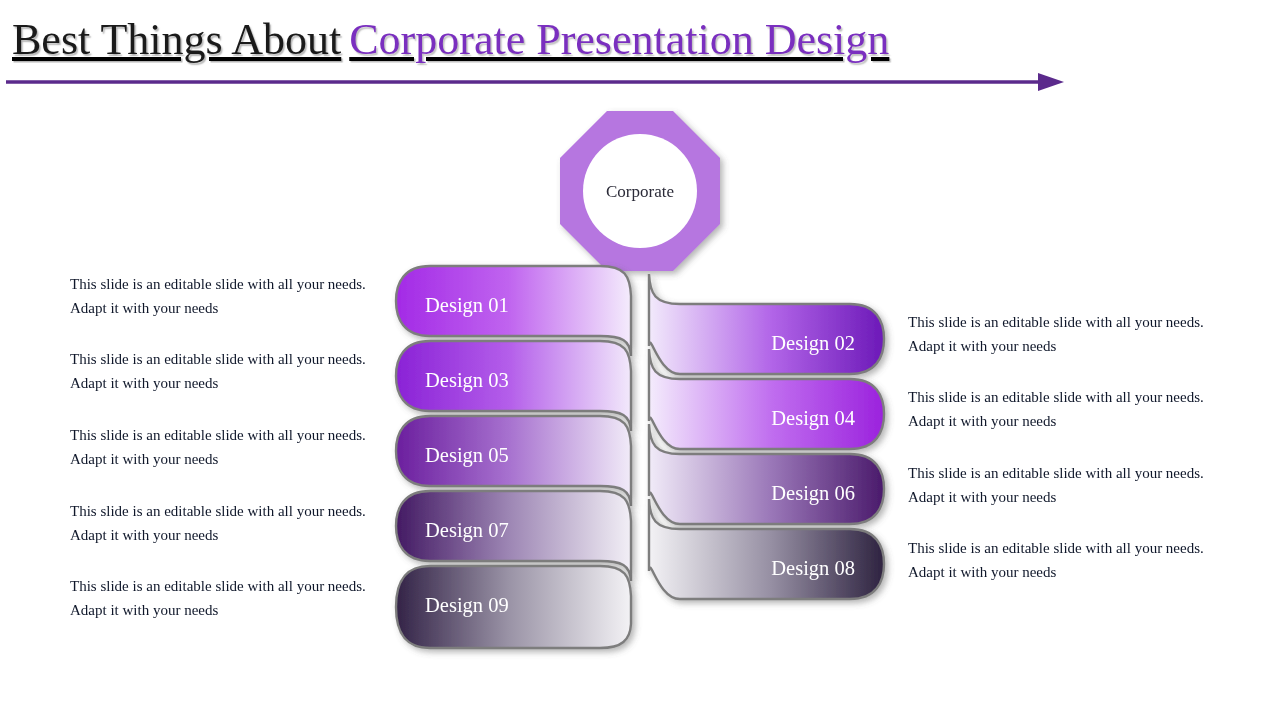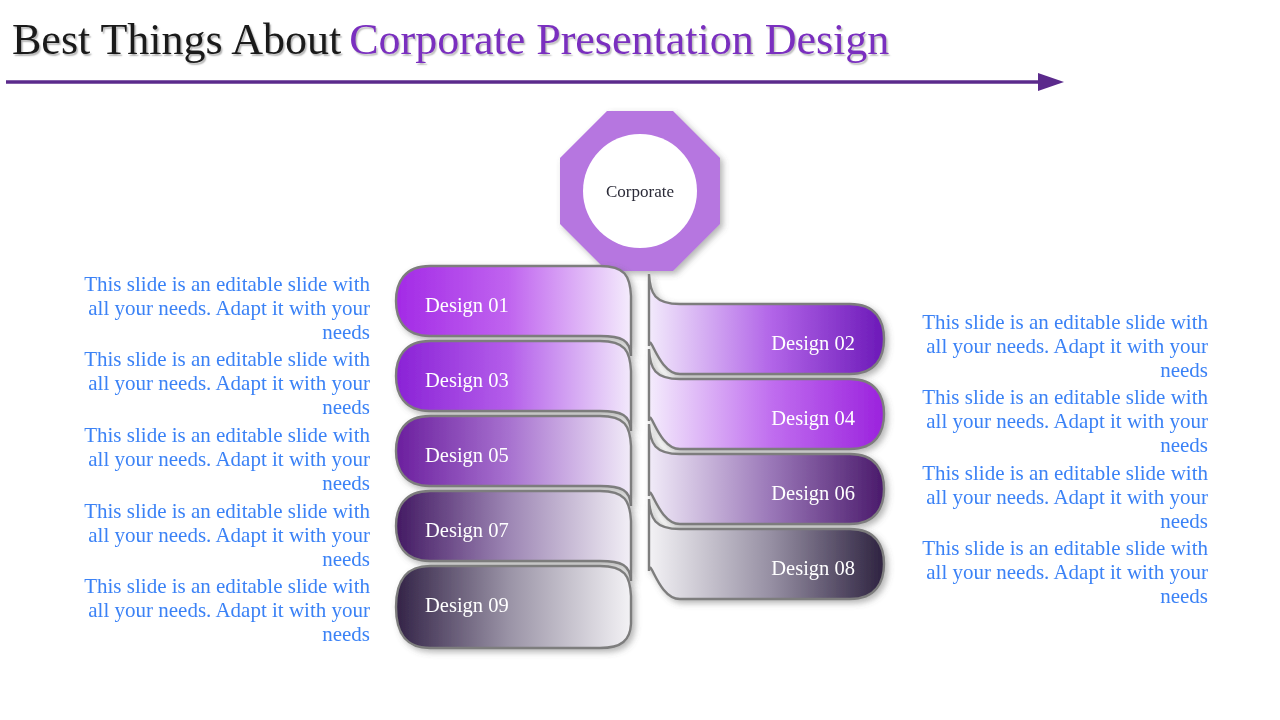--- a/index.html
+++ b/index.html
@@ -32,20 +32,21 @@
     height: 70px;
   }
   #title-text {
     position: absolute;
     left: 12px;
     top: 0px;
     white-space: nowrap;
     font-size: 44px;
     line-height: 56px;
     letter-spacing: 0px;
+    text-decoration: underline;
   }
   .title-part-1 {
     color: #1a1a1a;
     text-shadow: 1.5px 1.5px 1.5px rgba(120,120,120,0.55);
   }
   .title-part-2 {
     color: #7a2fbf;
     text-shadow: 1.5px 1.5px 1.5px rgba(150,150,150,0.6);
     margin-left: 8px;
   }
@@ -63,24 +64,24 @@
     left: 0px;
     top: 96px;
     width: 1280px;
     height: 570px;
   }
 
   
   .desc {
     position: absolute;
     width: 300px;
-    font-size: 21px;
+    font-size: 15px;
     line-height: 24px;
-    color: #3b82f6;
-    text-align: right;
+    color: #0f172a;
+    text-align: left;
   }
   .desc-left  { left: 70px; }
   .desc-right { left: 908px; }
 
   .desc-l0 { top: 272px; }
   .desc-l1 { top: 347px; }
   .desc-l2 { top: 423px; }
   .desc-l3 { top: 499px; }
   .desc-l4 { top: 574px; }
 

